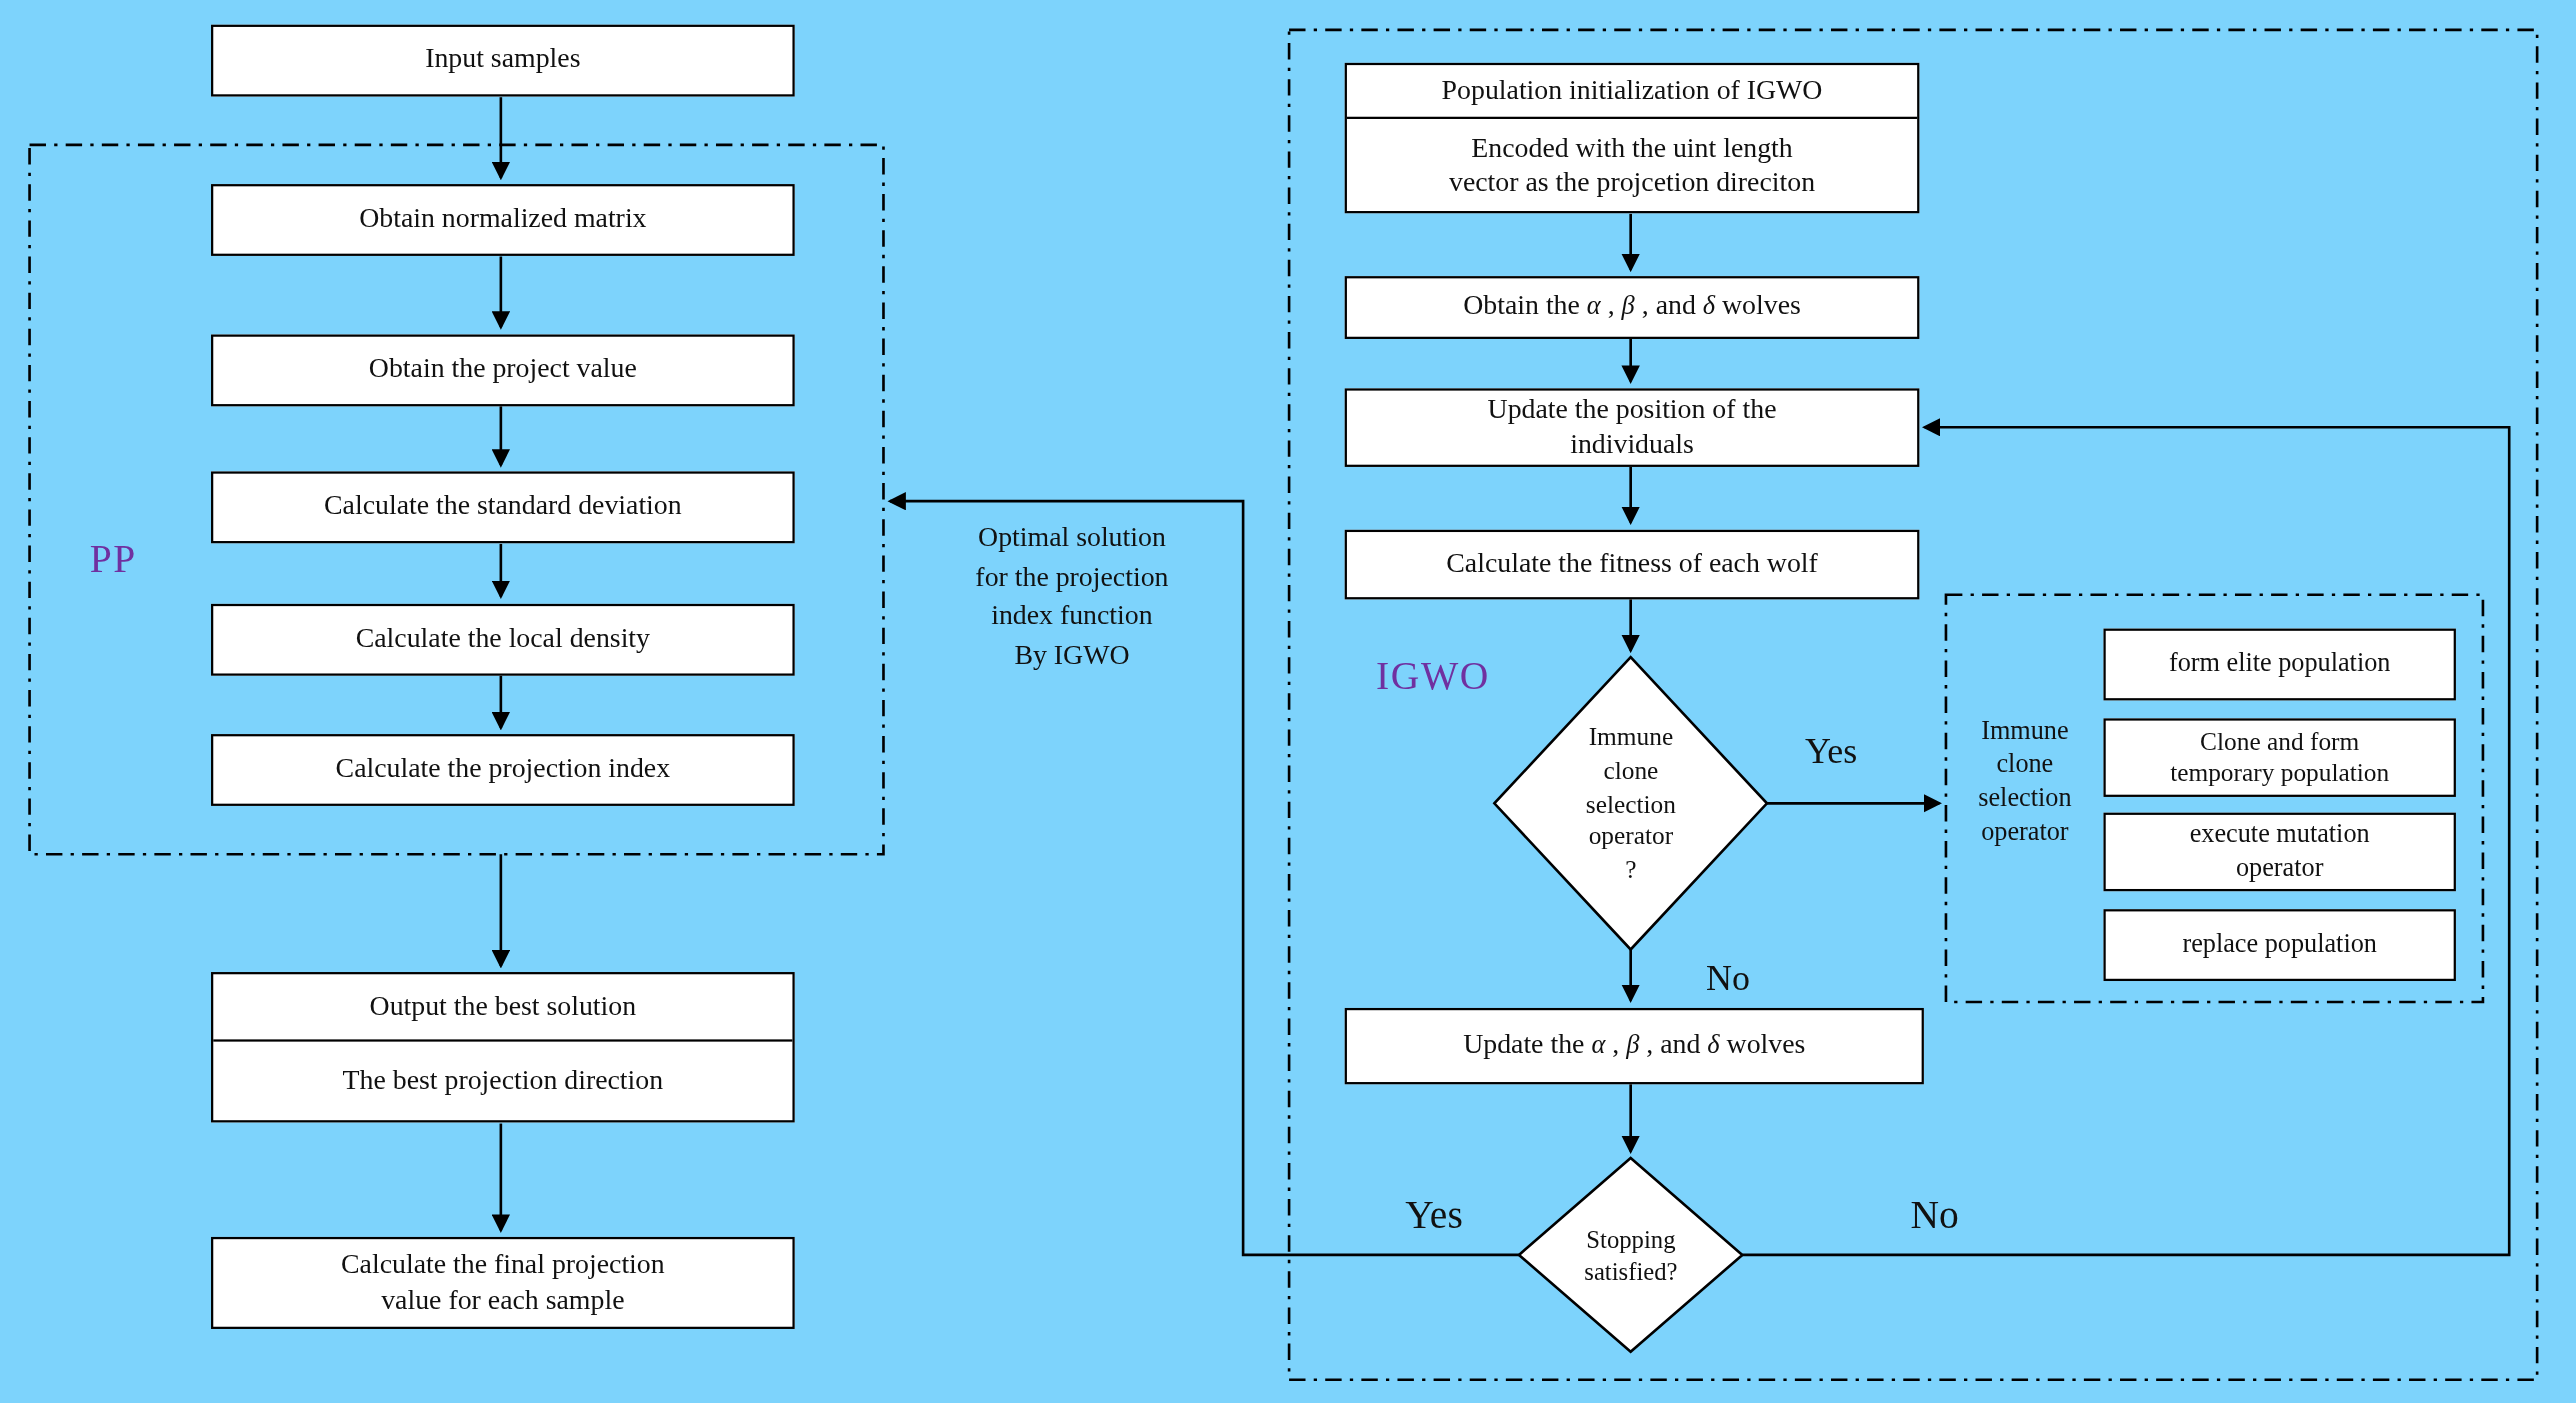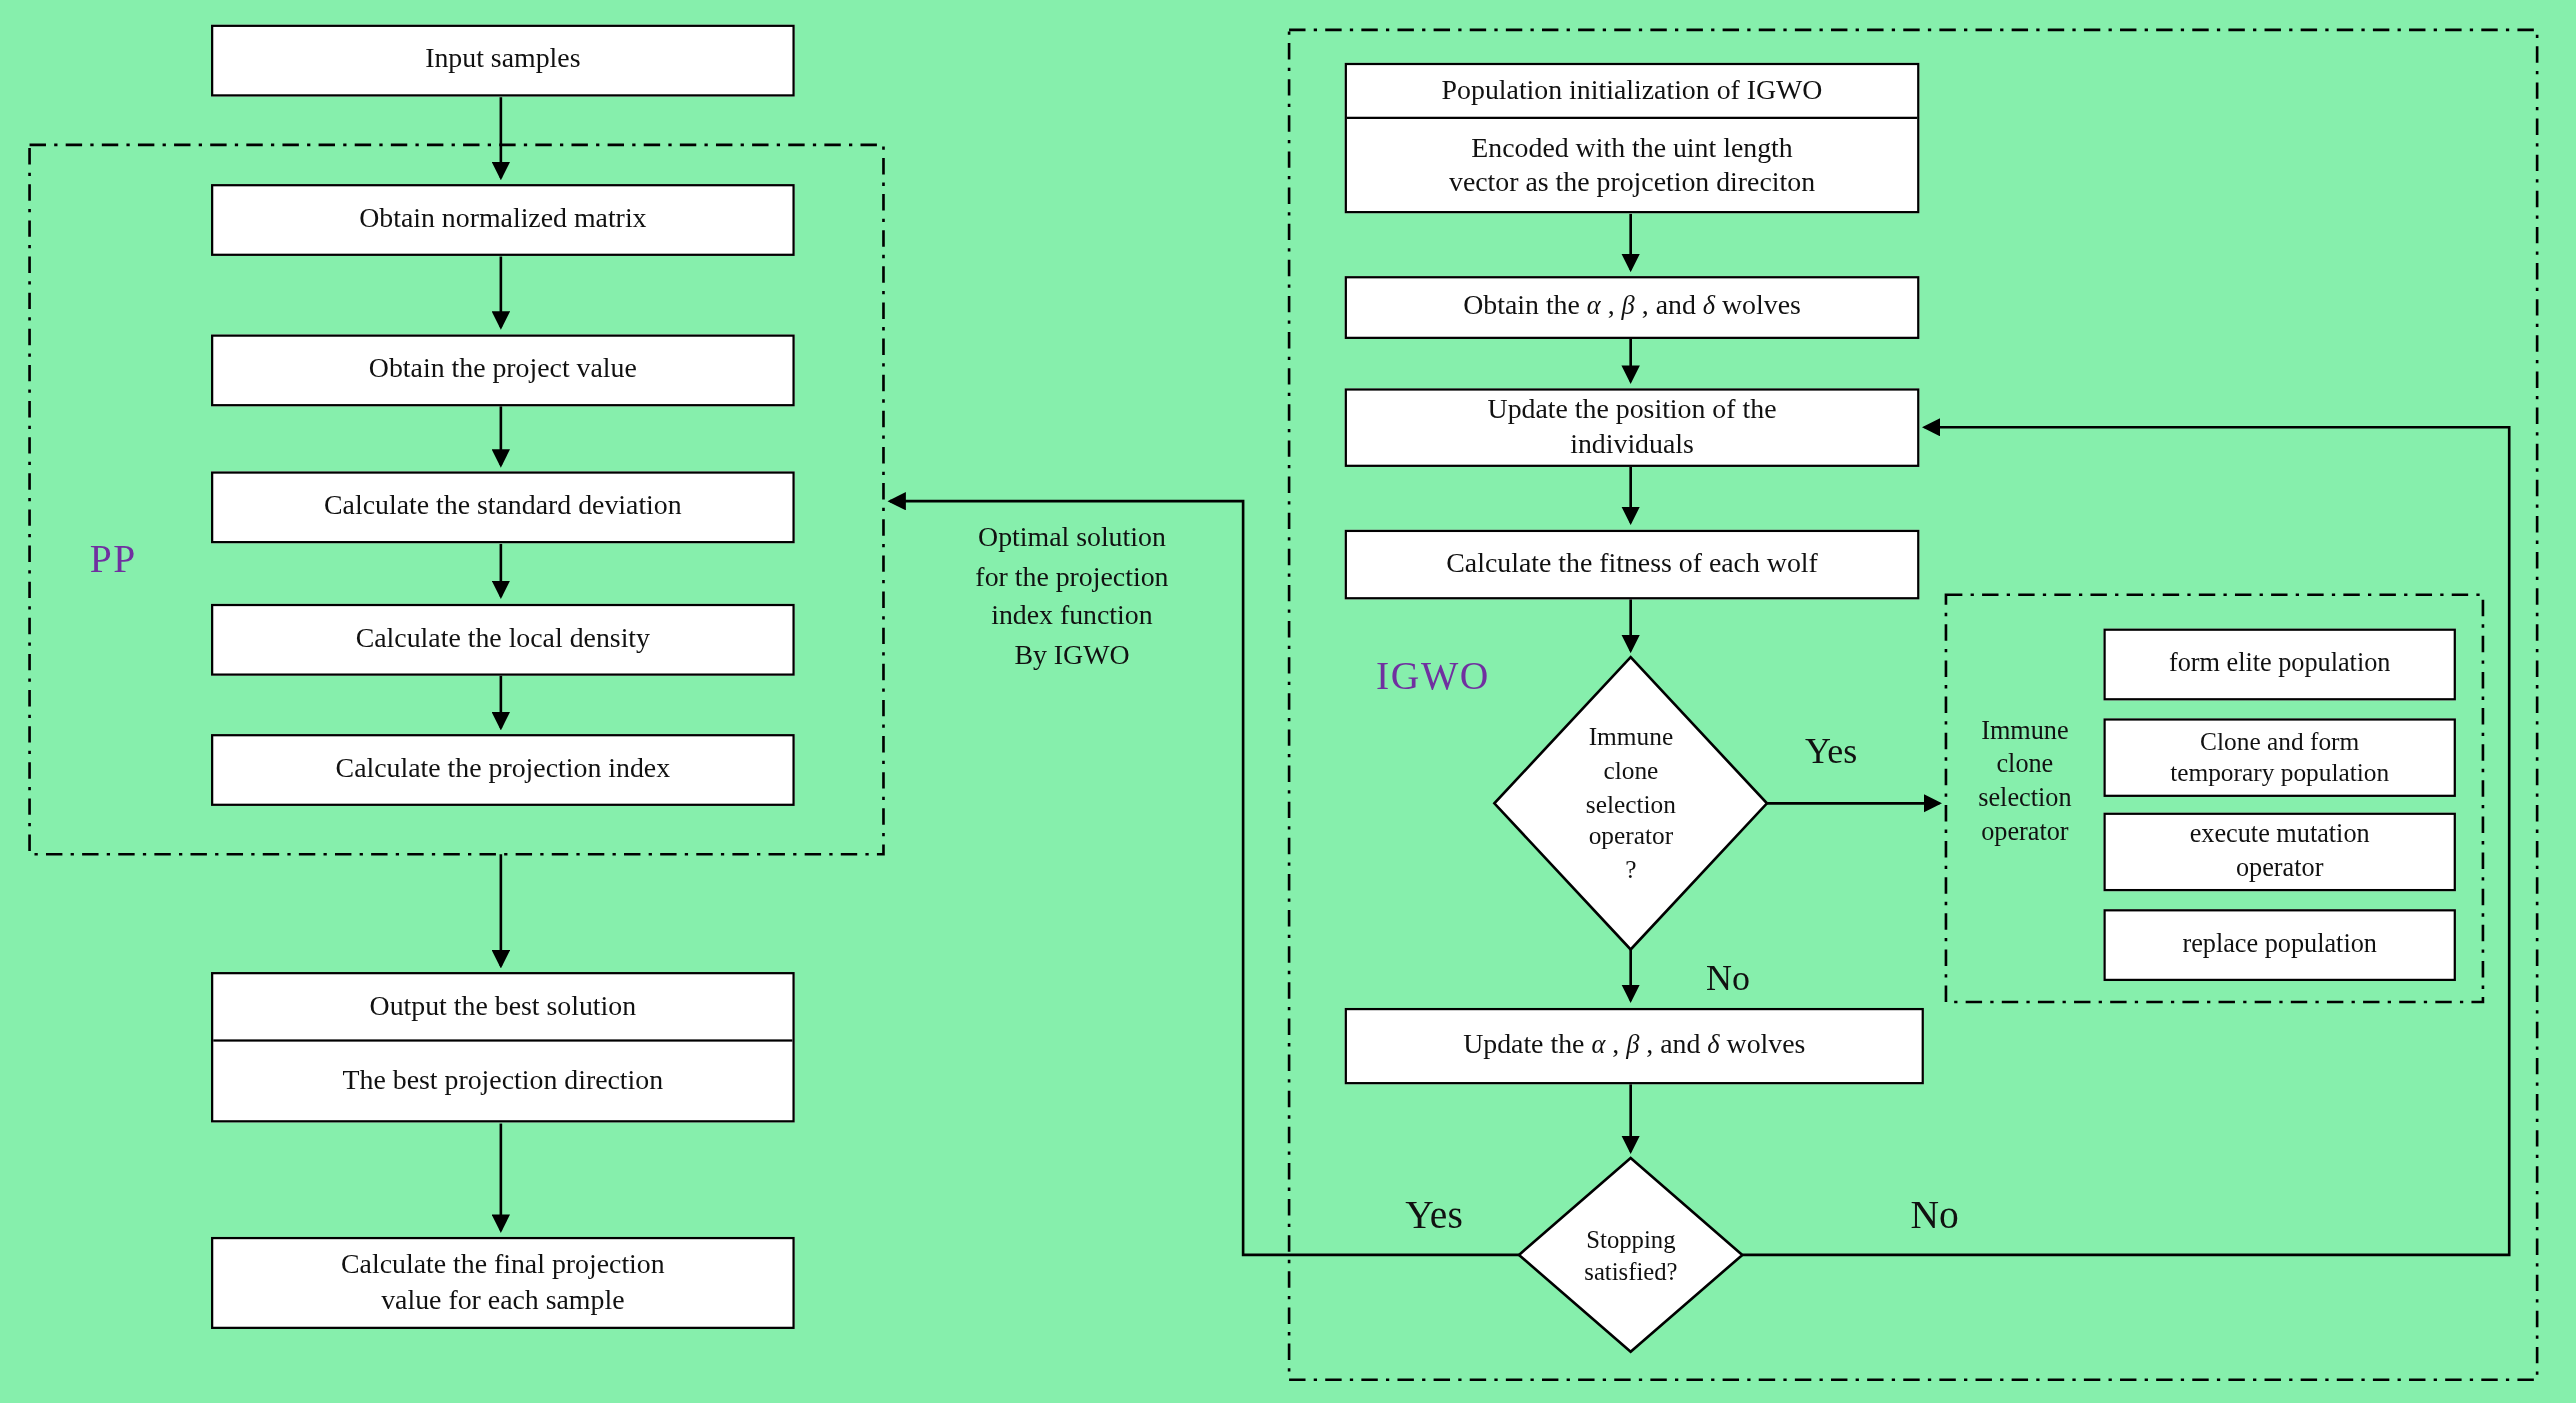--- a/index.html
+++ b/index.html
@@ -1,17 +1,17 @@
 <!DOCTYPE html>
 <html style="font-size:11.7px"><head>
 <meta charset="utf-8">
 <style>
   *{box-sizing:border-box}
   html,body{margin:0;padding:0;background:#fff}
-  #viewport{position:relative;width:2576px;height:1404px;overflow:hidden;background:#86efac}
+  #viewport{position:relative;width:2576px;height:1404px;overflow:hidden;background:#7dd3fc}
   #stage{position:relative;width:1147px;height:625px;transform:scale(2.244898);transform-origin:0 0;font-family:"Liberation Serif","DejaVu Serif",serif;color:#111}
   svg.overlay{position:absolute;left:0;top:0}
   .box{position:absolute;border:1.1px solid #000;background:#fff;display:flex;align-items:center;justify-content:center;text-align:center;font-size:12.4px;line-height:1.22;white-space:pre-line;padding:0.7px 2.9px}
   .stack{position:absolute;border:1.1px solid #000;background:#fff;display:flex;flex-direction:column}
   .stack .row{display:flex;align-items:center;justify-content:center;text-align:center;font-size:12.4px;line-height:1.2;white-space:pre-line;padding:0 2.9px}
   .row-divided{border-bottom:1.1px solid #000}
   .dtext{position:absolute;display:flex;align-items:center;justify-content:center;text-align:center;white-space:pre-line;line-height:1.3}
   .plabel{position:absolute;color:#7030A0;font-size:17.6px;letter-spacing:0.7px}
   .flow-label{position:absolute;font-size:16px}
   .greek{font-style:italic;font-size:0.95em}

